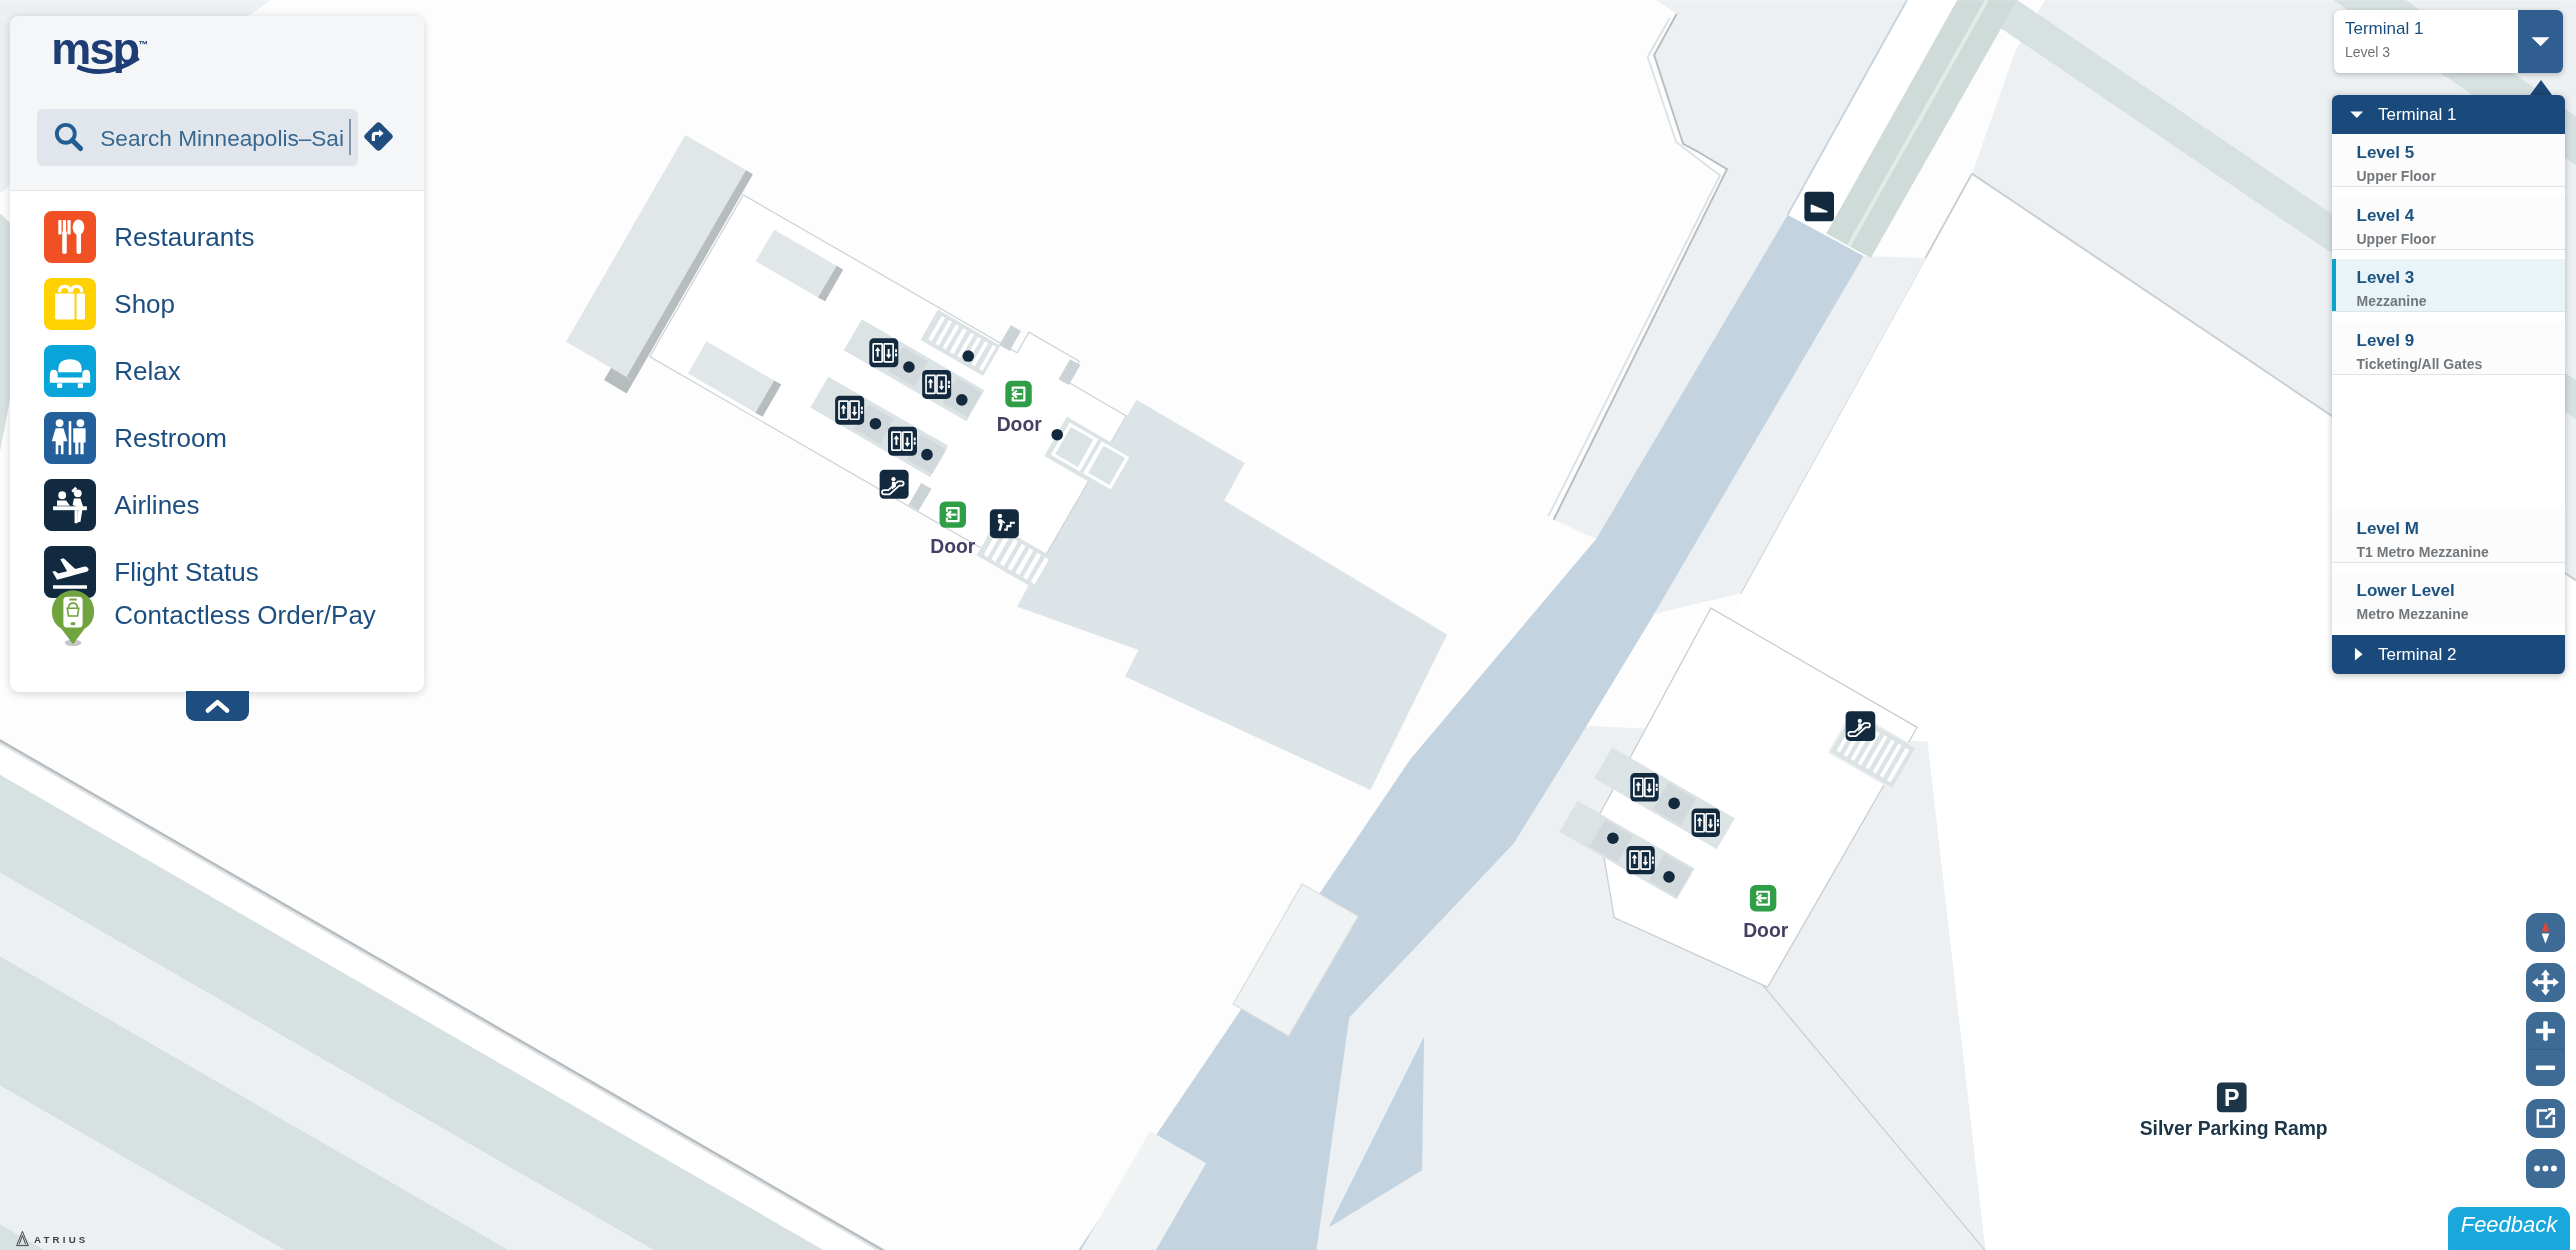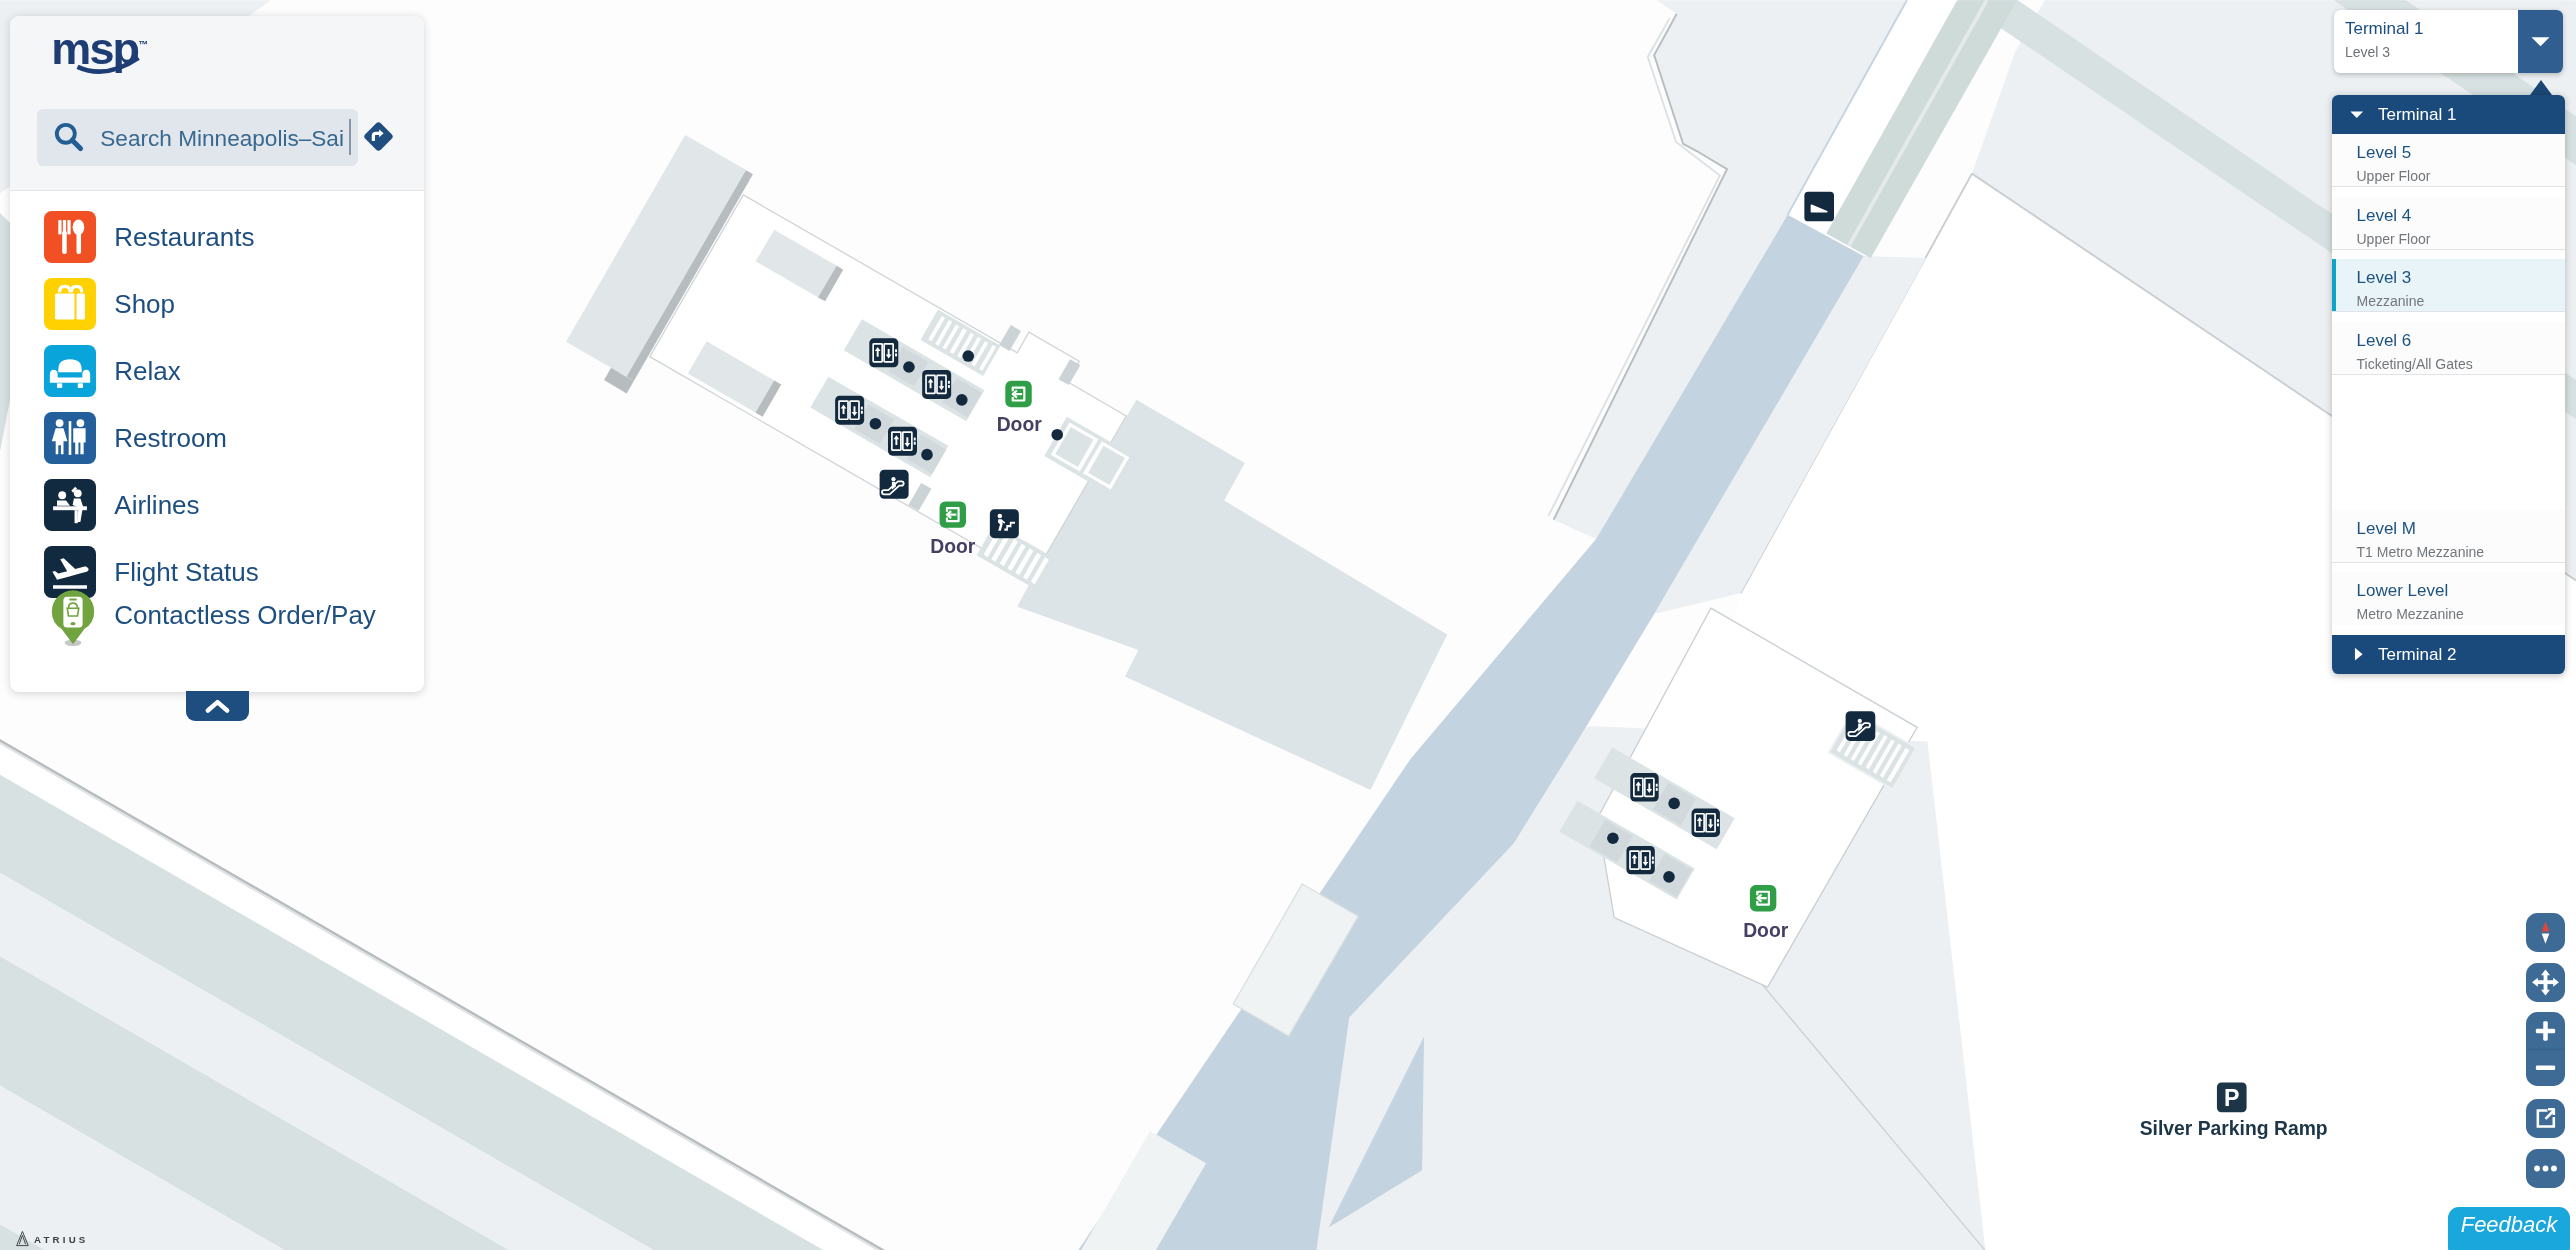--- a/index.html
+++ b/index.html
@@ -19,21 +19,21 @@
 #collapse { position:absolute; left:186px; top:691px; width:63px; height:30px; background:#1d4e7f; border-radius:0 0 9px 9px; }
 
 #dd { position:absolute; left:2334px; top:10.3px; width:229px; height:63px; background:#fff; border-radius:6.4px; box-shadow:0 1.3px 5.2px rgba(0,0,0,.22); }
 #dd .t1 { position:absolute; left:11px; top:9px; font-size:17px; color:#1b4e7e; }
 #dd .t2 { position:absolute; left:11px; top:34px; font-size:14px; color:#6f7377; }
 #ddbtn { position:absolute; left:184px; top:0; width:45px; height:63px; background:#305e90; border-radius:0 6.4px 6.4px 0; }
 #ddptr { position:absolute; left:2530px; top:80px; width:0; height:0; border-left:11px solid transparent; border-right:11px solid transparent; border-bottom:15.5px solid #1c4776; }
 #lvlpanel { position:absolute; left:2332px; top:95px; width:233px; height:579px; background:#fff; border-radius:6.4px; box-shadow:0 1.9px 7.7px rgba(0,0,0,.25); }
 .lvlhead { position:absolute; left:0; width:100%; height:39px; background:#1a4a7c; color:#fff; font-size:17px; }
 .lvlhead span { position:absolute; left:46px; top:10.3px; }
-.lvlrow { position:absolute; left:0; width:100%; height:53px; border-bottom:0.6px solid #e1e4e6; background:#fcfcfd; }
+.lvlrow { position:absolute; left:0; width:100%; height:53px; border-bottom:0.6px solid #e1e4e6; background:#fcfcfd;font-weight:bold; }
 .lvlrow .a { position:absolute; left:24.5px; top:9px; font-size:17px; color:#1d5380; }
 .lvlrow .b { position:absolute; left:24.5px; top:34px; font-size:14px; color:#72777b; }
 .lvlrow.sel { background:#e9f4f9; }
 .lvlrow.sel::before { content:""; position:absolute; left:0; top:0; width:3.9px; height:100%; background:#0fa3c8; }
 
 .mapbtn { position:absolute; left:2526px; width:39px; background:#3e6b96; border-radius:11.6px; }
 #feedback { position:absolute; left:2448px; top:1207px; width:122px; height:52px; background:#19a7dc; border-radius:11px; color:#fff; font-size:22px; text-align:center; line-height:35px;font-style:italic; }
 #atrius { position:absolute; left:15.5px; top:1230px; color:#3c4043; }
 </style>
 </head>
@@ -471,21 +471,21 @@
       <span class="a">Level 4</span>
       <span class="b">Upper Floor</span>
     </div>
 
   <div class="lvlrow sel" style="top:164px">
       <span class="a">Level 3</span>
       <span class="b">Mezzanine</span>
     </div>
 
   <div class="lvlrow" style="top:227px">
-      <span class="a">Level 6</span>
+      <span class="a">Level 9</span>
       <span class="b">Ticketing/All Gates</span>
     </div>
 
 
 
   <div class="lvlrow" style="top:415px">
       <span class="a">Level M</span>
       <span class="b">T1 Metro Mezzanine</span>
     </div>
 

